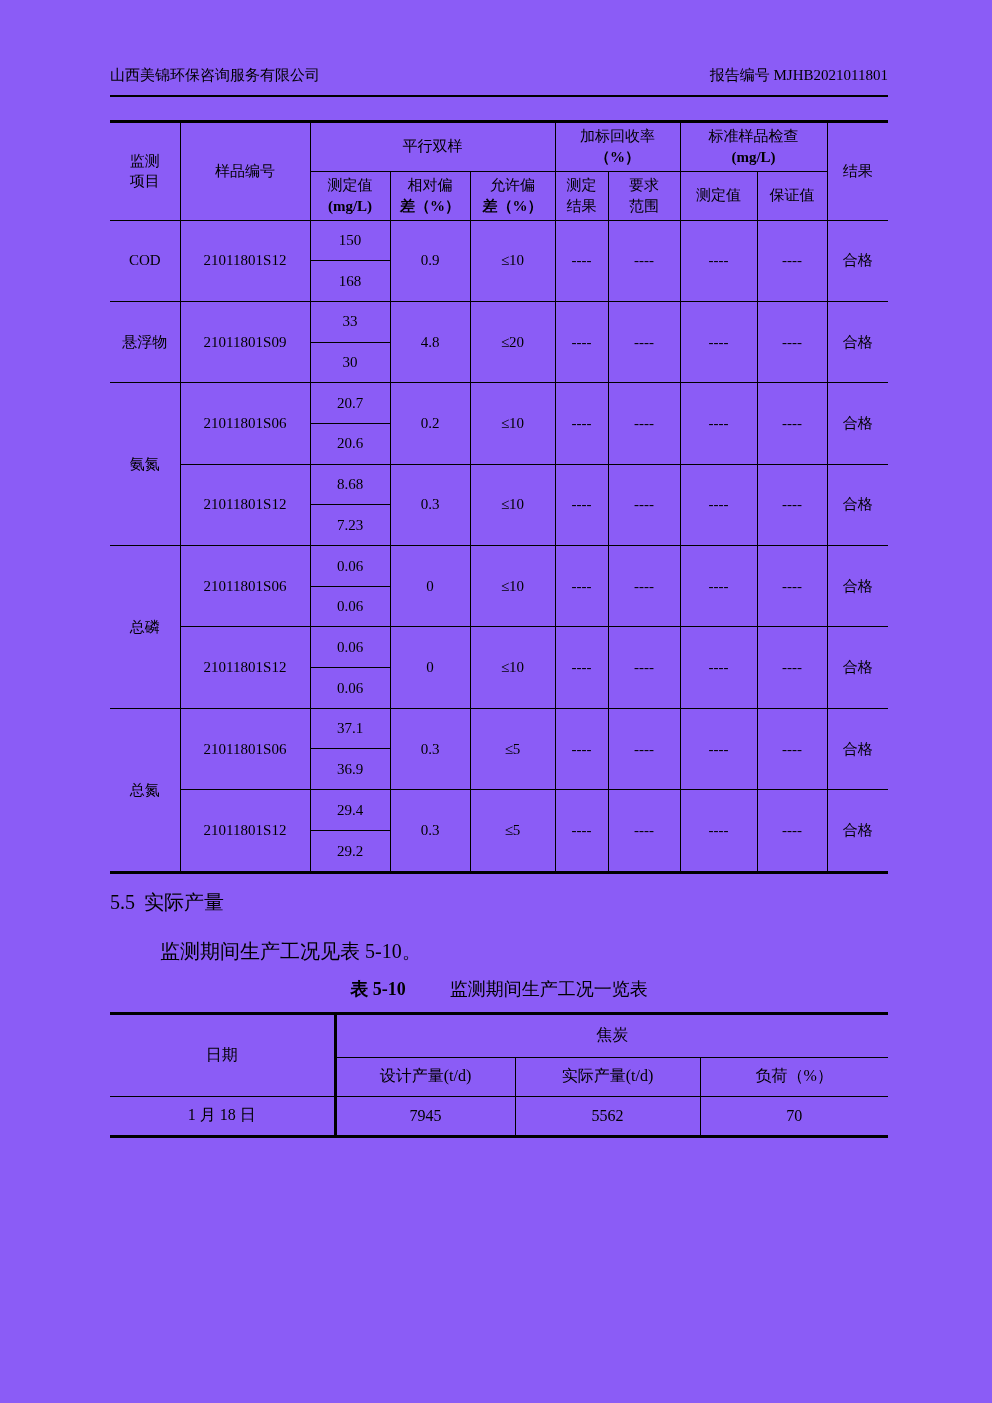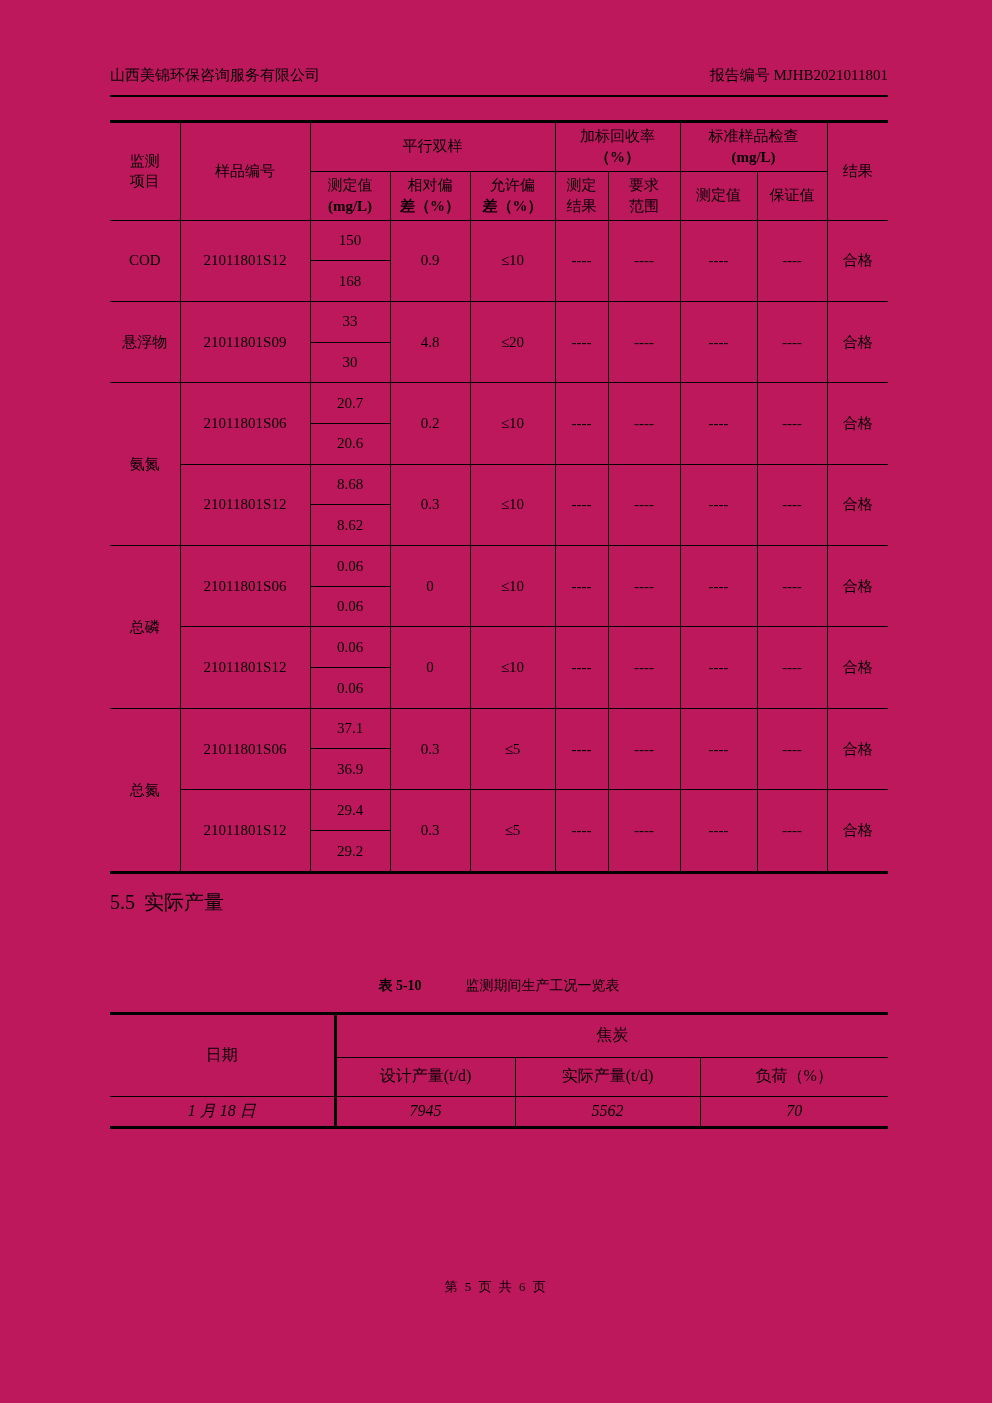--- a/index.html
+++ b/index.html
@@ -2,21 +2,21 @@
 <html><head>
 <meta charset="utf-8">
 <style>
   * { margin: 0; padding: 0; box-sizing: border-box; }
   html, body { background: #888; }
   .page {
     position: relative;
     width: 992px;
     height: 1403px;
     margin: 0 auto;
-    background: #be185d;
+    background: #8b5cf6;
     color: #000000;
     font-family: "Liberation Serif", "DejaVu Serif", serif;
   }
   
   .doc-header {
     position: absolute;
     top: 64px; left: 110px; width: 778px;
     display: flex; justify-content: space-between; align-items: flex-end;
     font-size: 15px; line-height: 22px;
     padding-bottom: 9px;
@@ -53,30 +53,30 @@
     position: absolute; top: 889px; left: 110px;
     font-size: 20px;
   }
   .sec-heading .num { font-weight: normal; margin-right: 9px; }
   .para {
     position: absolute; top: 938px; left: 160px;
     font-size: 20px;
   }
   .caption {
     position: absolute; top: 977px; left: 110px; width: 778px;
-    text-align: center; font-size: 14px;
+    text-align: center; font-size: 18px;
   }
   .caption .lbl { font-weight: bold; }
   .caption .ttl { margin-left: 44px; }
   
   .prod-wrap { top: 1012px; }
   table.prod td { font-size: 16px; }
   table.prod tr.p1 { height: 42px; }
   table.prod tr.p2 { height: 39px; }
-  table.prod tr.p3 { height: 30px; font-style: italic; }
+  table.prod tr.p3 { height: 39px; }
   table.prod td.datecol { border-right: 3px solid #000; }
   
   .page-footer {
     position: absolute; top: 1278px; left: 0; width: 992px;
     text-align: center; font-size: 13px; letter-spacing: 2px;
   }
 </style>
 </head>
 <body>
 
@@ -197,21 +197,21 @@
         <td>8.68</td>
         <td rowspan="2">0.3</td>
         <td rowspan="2">≤10</td>
         <td rowspan="2">----</td>
         <td rowspan="2">----</td>
         <td rowspan="2">----</td>
         <td rowspan="2">----</td>
         <td rowspan="2">合格</td>
       </tr>
       <tr class="r">
-            <td>8.62</td>
+            <td>7.23</td>
           </tr>
 
       <tr class="r">
         <td rowspan="4">总磷</td>
         <td rowspan="2">21011801S06</td>
         <td>0.06</td>
         <td rowspan="2">0</td>
         <td rowspan="2">≤10</td>
         <td rowspan="2">----</td>
         <td rowspan="2">----</td>
@@ -269,20 +269,21 @@
             <td>29.2</td>
           </tr>
     </tbody>
       </table>
   </div>
 
   <div class="sec-heading">
     <span class="num">5.5</span><span>实际产量</span>
   </div>
 
+  <div class="para">监测期间生产工况见表 5-10。</div>
 
   <div class="caption">
     <span class="lbl">表 5-10</span><span class="ttl">监测期间生产工况一览表</span>
   </div>
 
   <div class="tbl-wrap prod-wrap">
     <table class="doc-tbl prod">
       <colgroup>
         <col style="width:225px">
           <col style="width:180px">
@@ -302,15 +303,14 @@
       <tr class="p3">
         <td class="datecol">1 月 18 日</td>
         <td>7945</td>
         <td>5562</td>
         <td>70</td>
       </tr>
     </tbody>
       </table>
   </div>
 
-  <div class="page-footer">第 5 页 共 6 页</div>
 
 </div>
 
 </body></html>

